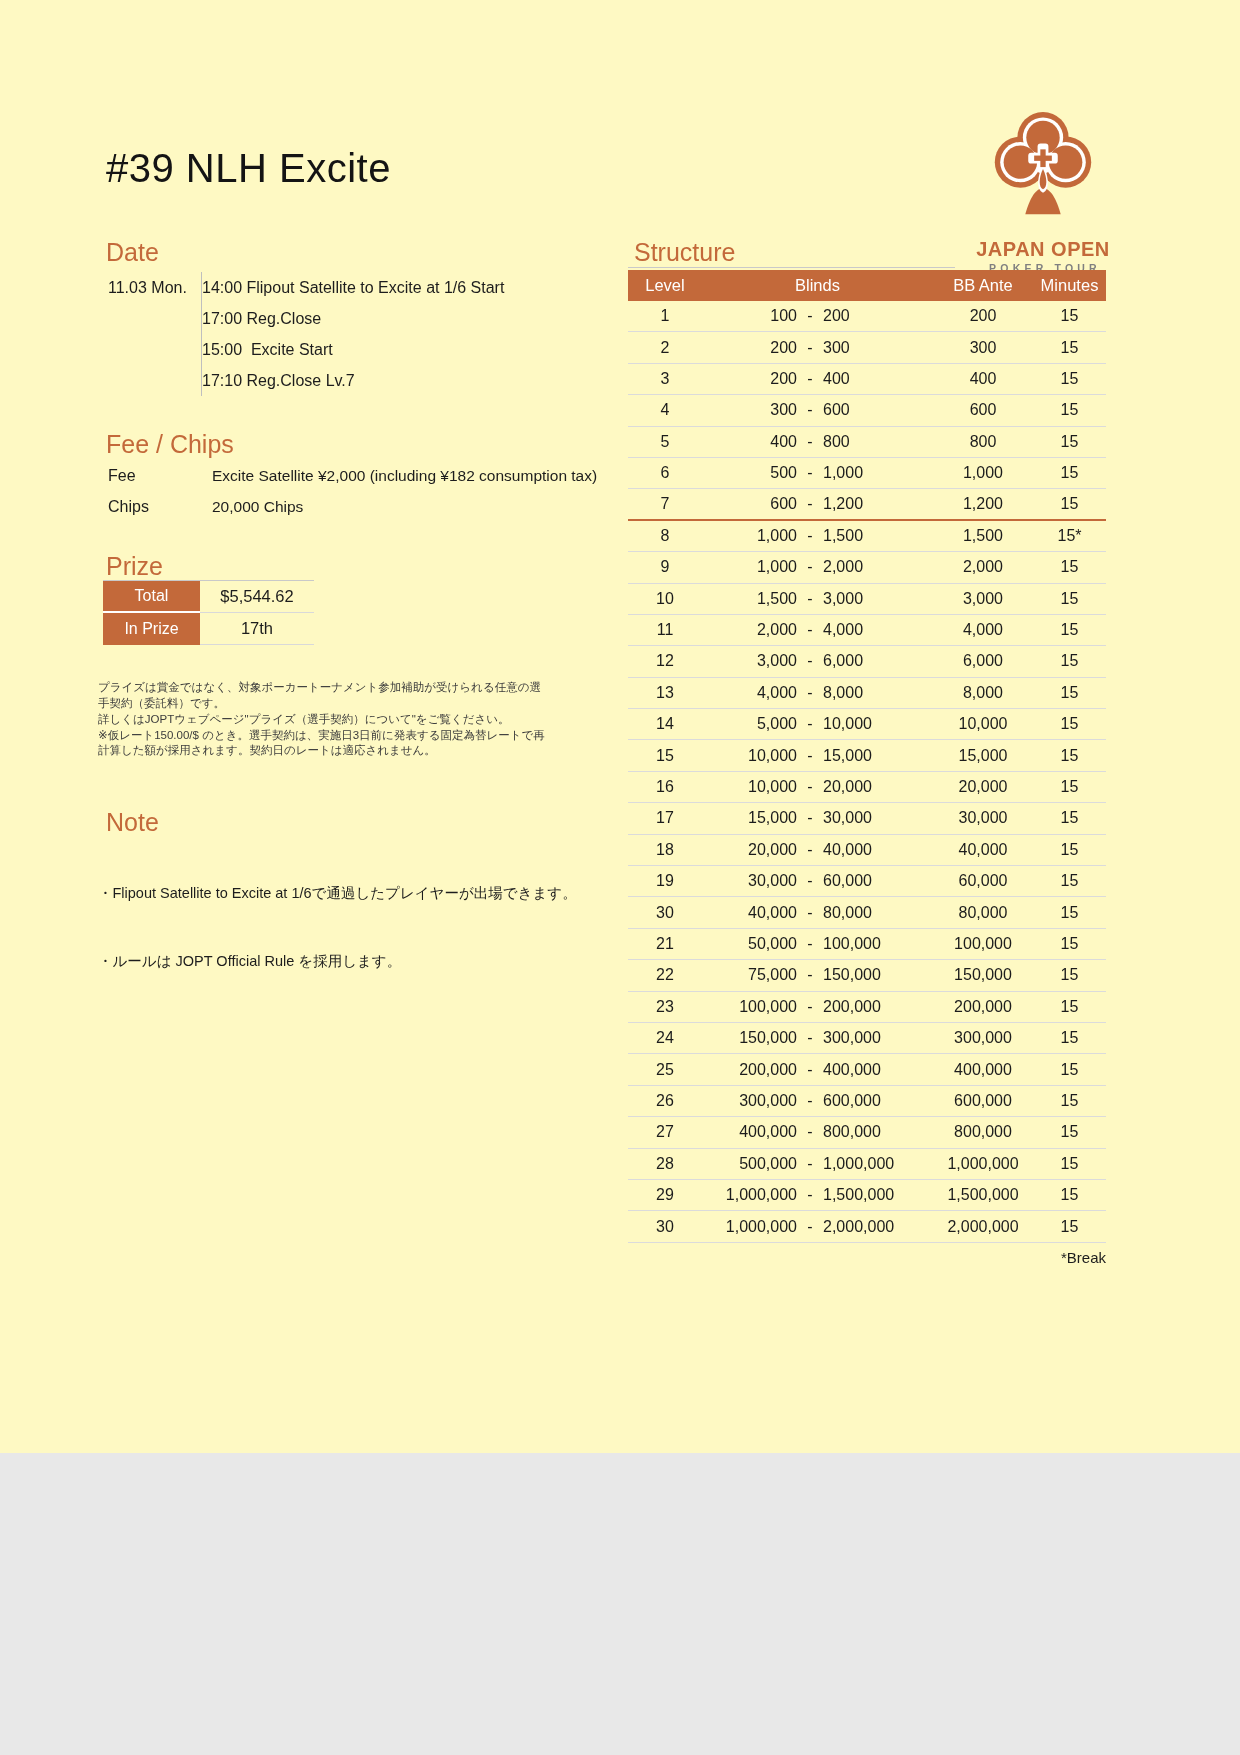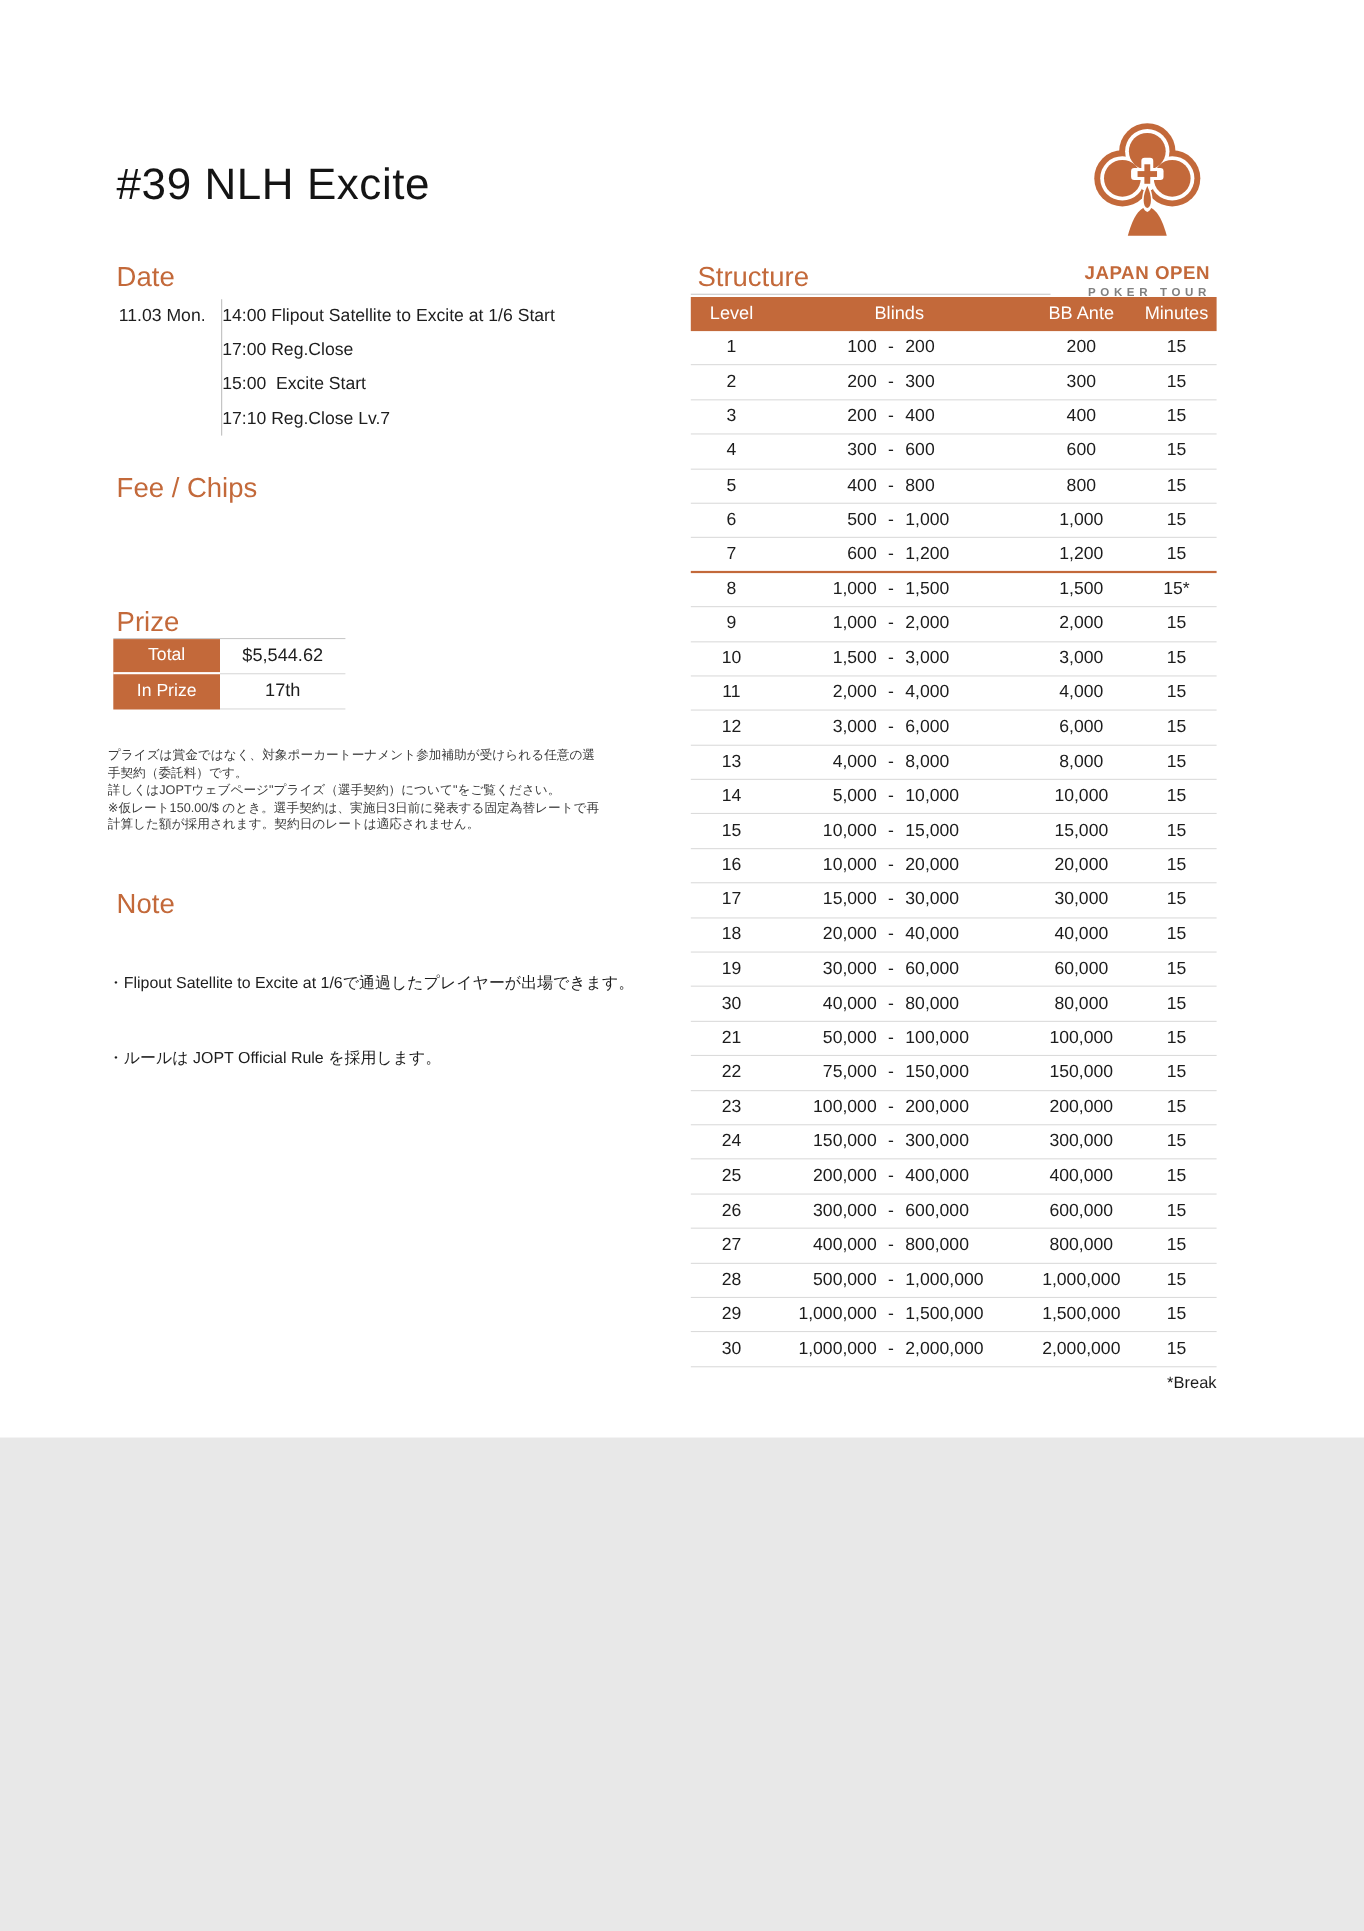--- a/index.html
+++ b/index.html
@@ -1,18 +1,18 @@
 <!DOCTYPE html>
 <html><head>
 <meta charset="utf-8">
 <style>
   html,body { margin:0; padding:0; background:#e8e8e8; }
   .page {
-    position:relative; width:1240px; height:1307px; margin:0 auto;
-    background:#ffffff; overflow:hidden;
+    position:relative; width:1240px; height:1453px; margin:0 auto;
+    background:#fef9c3; overflow:hidden;
     font-family:"Liberation Sans","DejaVu Sans",sans-serif;
     color:#1d1d1d;
   }
   .title {
     position:absolute; left:106px; top:146px; margin:0;
     font-size:40px; font-weight:400; color:#141414; letter-spacing:0.5px;
   }
   
   .heading {
     position:absolute; margin:0; font-weight:400;
@@ -78,21 +78,21 @@
   .c-sb    { text-align:right; }
   .c-dash  { text-align:center; }
   .c-bb    { text-align:left; }
   .c-ante  { text-align:center; }
   .c-min   { text-align:center; }
 
   .break-note { position:absolute; left:1000px; top:1249px; width:106px; text-align:right; font-size:15px; }
 
   
   .logo { position:absolute; left:976px; top:110px; width:134px; text-align:center; }
-  .logo-line1 { font-size:17px; font-weight:700; color:#C3693A; letter-spacing:0.5px; margin-top:2px; }
+  .logo-line1 { font-size:20px; font-weight:700; color:#C3693A; letter-spacing:0.5px; margin-top:2px; }
   .logo-line2 { font-size:10.5px; font-weight:700; color:#808080; letter-spacing:4.2px; text-indent:4px; margin-top:1px; }
 </style>
 </head>
 <body>
 
 <div class="page">
 
   <h1 class="title">#39 NLH Excite</h1>
 
   <div class="logo">
@@ -134,20 +134,31 @@
     <div class="date-items">
 
     <div class="date-item">14:00 Flipout Satellite to Excite at 1/6 Start</div>
         <div class="date-item">17:00 Reg.Close</div>
         <div class="date-item">15:00  Excite Start</div>
         <div class="date-item">17:10 Reg.Close Lv.7</div>
       </div>
   </div>
 
   <h2 class="heading h-fee">Fee / Chips</h2>
+  <div class="fee-block">
+
+  <div class="fee-row">
+        <div class="fee-label">Fee</div>
+        <div class="fee-value">Excite Satellite ¥2,000 (including ¥182 consumption tax)</div>
+      </div>
+      <div class="fee-row">
+        <div class="fee-label">Chips</div>
+        <div class="fee-value">20,000 Chips</div>
+      </div>
+    </div>
 
   <h2 class="heading h-prize">Prize</h2>
   <div class="prize-table">
 
   <div class="prize-row">
         <div class="prize-label">Total</div>
         <div class="prize-value">$5,544.62</div>
       </div>
       <div class="prize-row">
         <div class="prize-label">In Prize</div>

